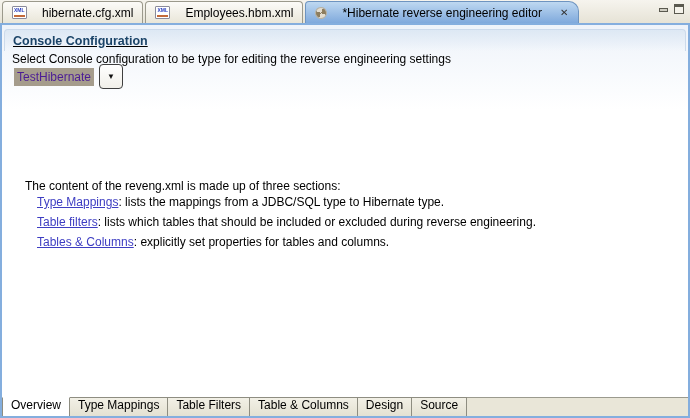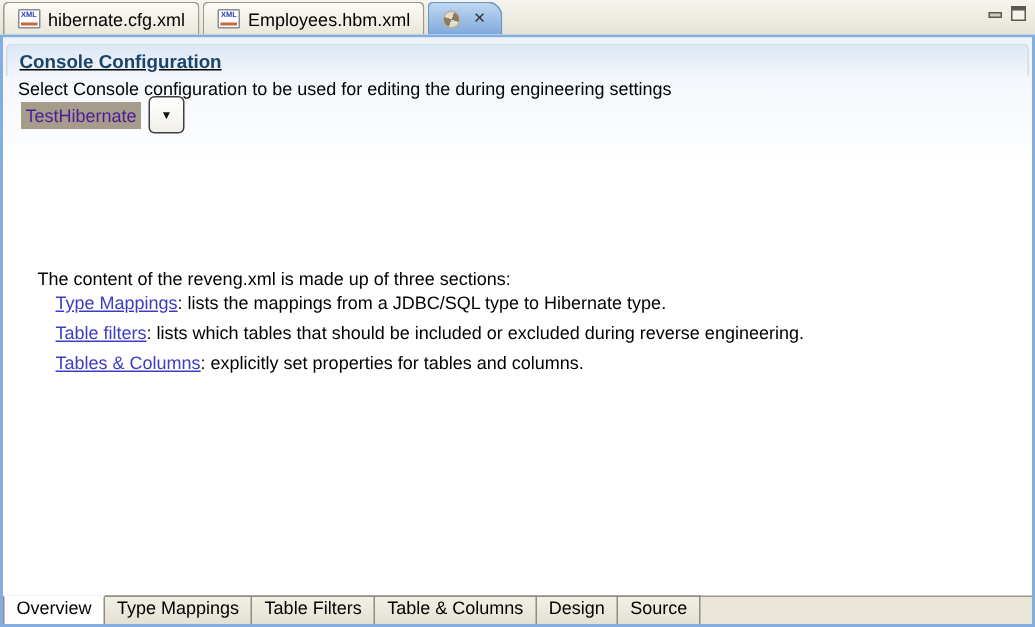--- a/index.html
+++ b/index.html
@@ -9,21 +9,21 @@
     font-size:12px; color:#000; background:#ece9dd; position:relative;
   }
 
   
   .top-tabbar{
     position:absolute; top:0; left:0; right:0; height:23px;
     background:linear-gradient(#f6f4ee,#e6e3d6);
     display:flex; align-items:flex-end;
   }
   .etab{
-    height:22px; display:flex; align-items:center; gap:5px;
+    height:22px; display:flex; align-items:center; gap:15px;
     padding:4px 9px; border:1px solid #9b998c; border-bottom:none;
     border-radius:4px 4px 0 0; margin-left:2px; white-space:nowrap;
     background:linear-gradient(#fcfbf8,#e9e6d9); cursor:default;
   }
   .etab.active{
     background:linear-gradient(#bed8f1,#7fa9dc);
     border-color:#6e94c0; border-radius:4px 10px 0 0;
   }
   .etab .close{
     font-size:10px; line-height:10px; color:#333; padding:0 1px; margin-left:2px;
@@ -105,35 +105,36 @@
   <div class="etab">
     <span class="xml-icon"></span>
     <span>hibernate.cfg.xml</span>
   </div>
   <div class="etab">
     <span class="xml-icon"></span>
     <span>Employees.hbm.xml</span>
   </div>
   <div class="etab active">
     <span class="reveng-icon"></span>
+    <span>*Hibernate reverse engineering editor</span>
     <span class="close">✕</span>
   </div>
   <div class="win-controls">
     <span class="min-icon"></span>
     <span class="max-icon"></span>
   </div>
 </div>
 
 <div class="frame">
   <div class="form-body">
 
     <div class="section-band" style="top:4px;text-decoration:underline;">
       <span class="section-title">Console Configuration</span>
     </div>
-    <div class="body-text" style="top:27px;">Select Console configuration to be used for editing the during engineering settings</div>
+    <div class="body-text" style="top:27px;">Select Console configuration to be type for editing the reverse engineering settings</div>
 
     <div class="combo" style="top:39px;">
       <span class="combo-text">TestHibernate</span>
       <span class="combo-button">
         <span class="arrow">▼</span>
       </span>
     </div>
 
     <div class="body-text" style="top:154px;margin-left:13px;">The content of the reveng.xml is made up of three sections:</div>
 

